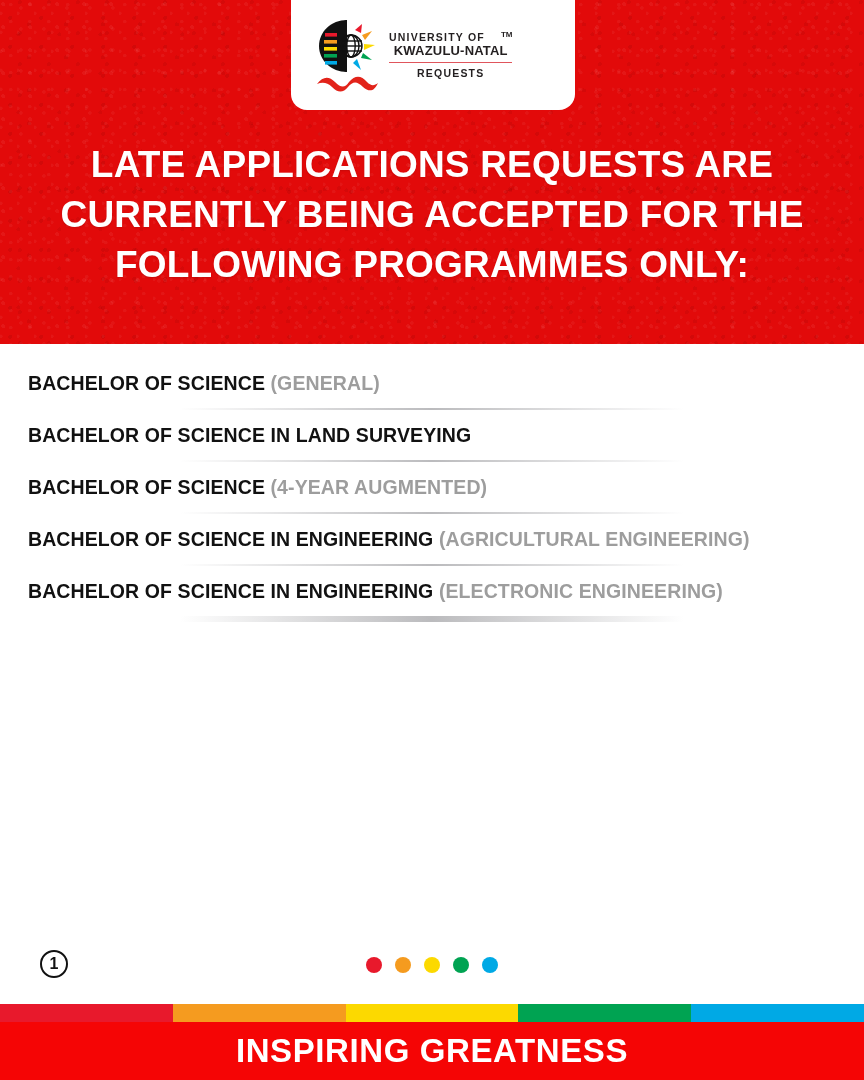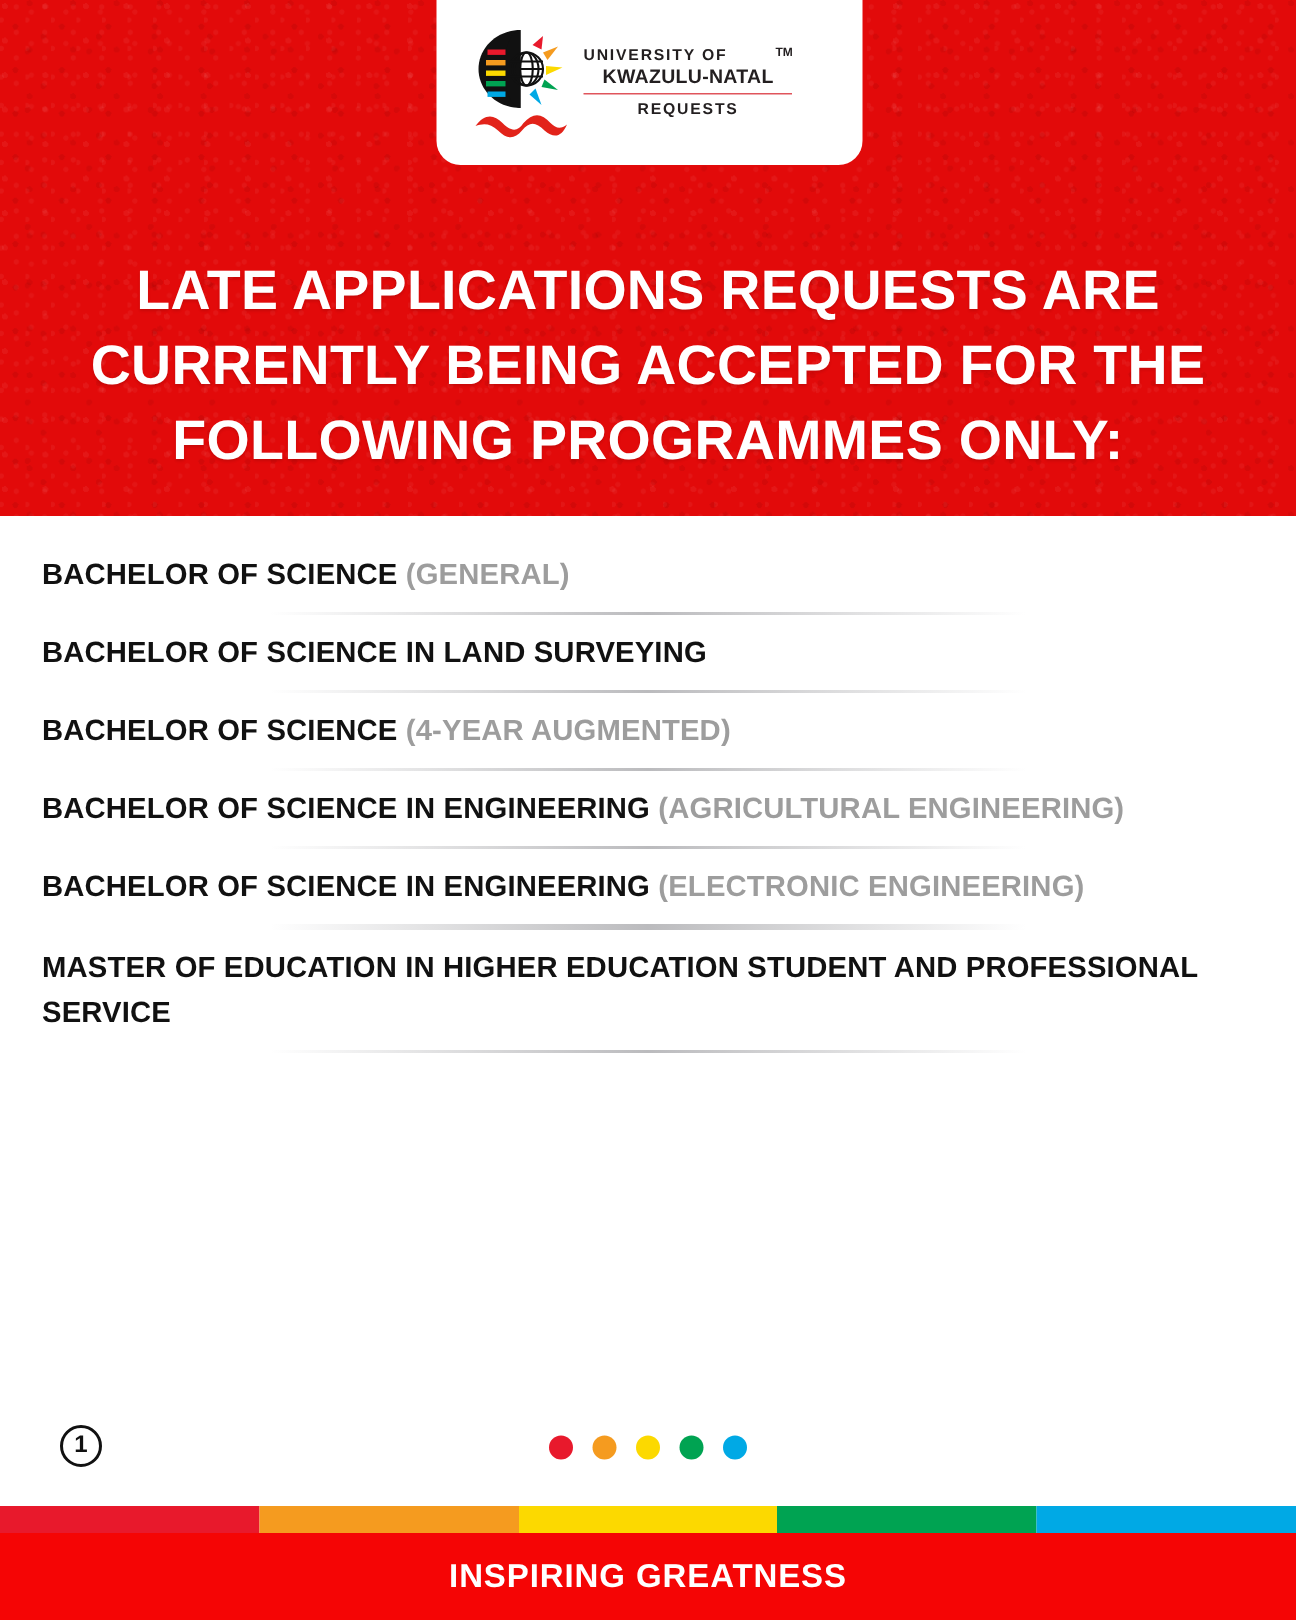--- a/index.html
+++ b/index.html
@@ -97,29 +97,29 @@
   .logo-top-row {
     position: relative;
     display: flex;
     align-items: flex-start;
     justify-content: flex-end;
   }
   .logo-tm {
     font-size: 8px;
     font-weight: 700;
     color: #231f20;
-    margin-left: 32px;
+    margin-left: 16px;
     margin-top: -1px;
   }
 
   
   .headline {
     position: absolute;
     left: 50px;
-    top: 169px;
+    top: 140px;
     width: 764px;
     text-align: center;
     color: #ffffff;
     font-weight: 800;
     font-size: 37px;
     line-height: 50px;
     letter-spacing: 0.2px;
     text-shadow: 0 1px 2px rgba(0,0,0,0.12);
   }
 
@@ -203,21 +203,21 @@
     width: 864px;
     height: 58px;
     background: #f50505;
     display: flex;
     align-items: center;
     justify-content: center;
   }
   .footer-text {
     color: #ffffff;
     font-weight: 800;
-    font-size: 22px;
+    font-size: 33px;
     letter-spacing: 0.6px;
   }
 </style>
 </head>
 <body>
 
 <div id="poster">
 
   <div class="header">
 
@@ -273,21 +273,20 @@
       <div class="divider"></div>
       <div class="list-item"><span class="main">BACHELOR OF SCIENCE IN LAND SURVEYING</span></div>
       <div class="divider"></div>
       <div class="list-item"><span class="main">BACHELOR OF SCIENCE </span><span class="sub">(4-YEAR AUGMENTED)</span></div>
       <div class="divider"></div>
       <div class="list-item"><span class="main">BACHELOR OF SCIENCE IN ENGINEERING </span><span class="sub">(AGRICULTURAL ENGINEERING)</span></div>
       <div class="divider"></div>
       <div class="list-item"><span class="main">BACHELOR OF SCIENCE IN ENGINEERING </span><span class="sub">(ELECTRONIC ENGINEERING)</span></div>
       <div class="divider"></div>
       <div class="divider"></div>
-      <div class="list-item"><span class="main">MASTER OF EDUCATION IN HIGHER EDUCATION STUDENT AND PROFESSIONAL SERVICE</span></div>
       <div class="divider"></div>
     </div>
 
   <div class="page-badge">1</div>
   <div class="dots">
       <span class="dot" style="background: rgb(232, 25, 44);"></span>
       <span class="dot" style="background: rgb(245, 155, 31);"></span>
       <span class="dot" style="background: rgb(252, 217, 0);"></span>
       <span class="dot" style="background: rgb(0, 163, 82);"></span>
       <span class="dot" style="background: rgb(0, 169, 229);"></span>

